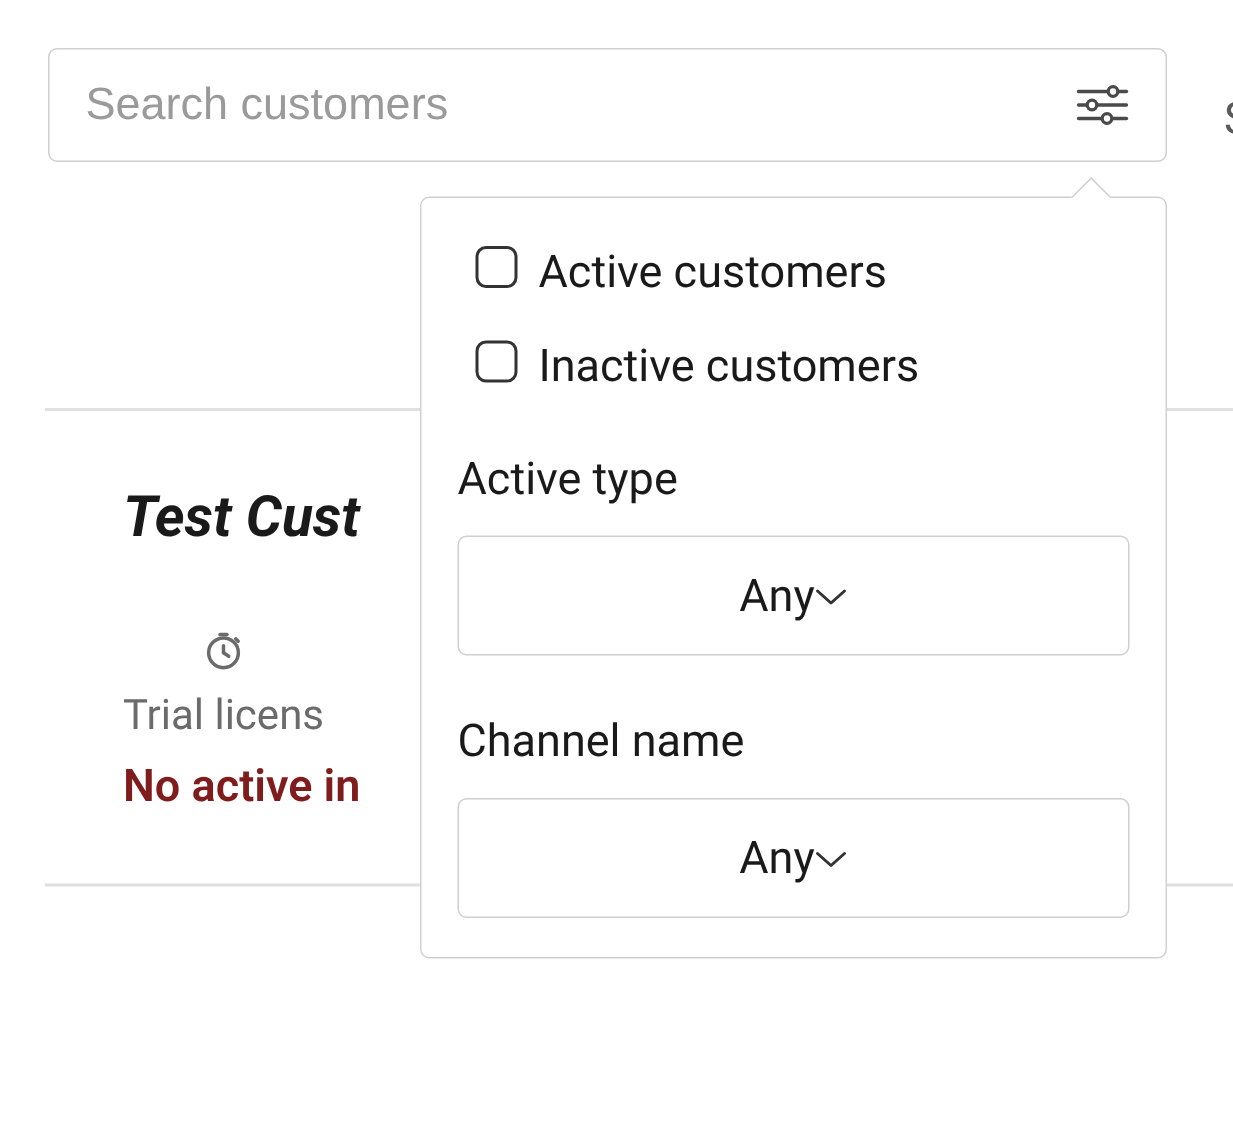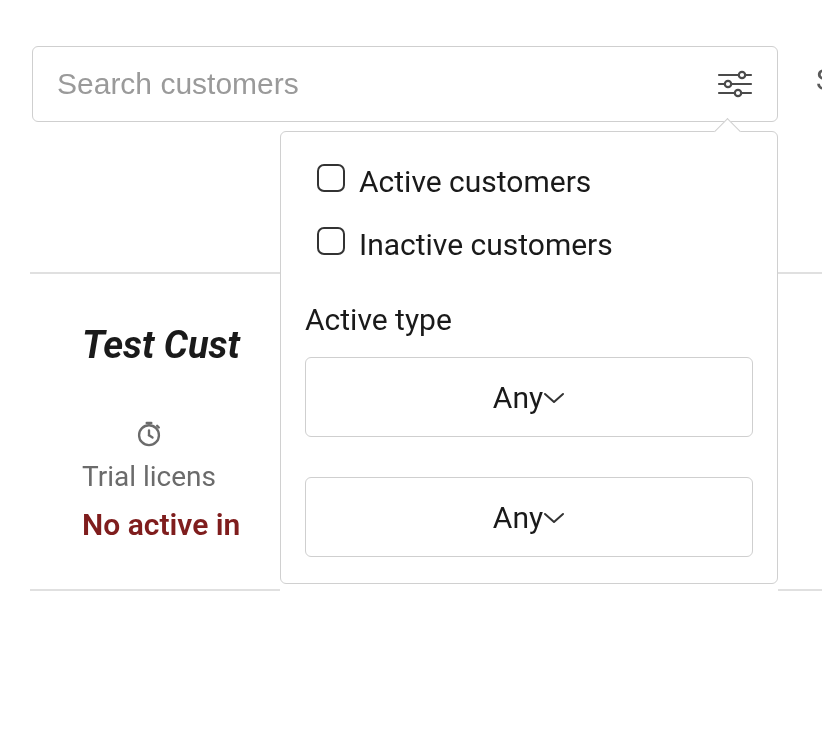--- a/index.html
+++ b/index.html
@@ -11,21 +11,21 @@
     font-family: -apple-system, BlinkMacSystemFont, "Segoe UI", Roboto, "Helvetica Neue", Arial, sans-serif;
     width: 822px;
     height: 756px;
     background: #ffffff;
     position: relative;
     overflow: hidden;
     color: #1a1a1a;
   }
   .search-container {
     position: absolute;
-    top: 46px;
+    top: 32px;
     left: 32px;
     width: 746px;
     height: 76px;
     border: 1px solid #cfcfcf;
     border-radius: 6px;
     display: flex;
     align-items: center;
     padding: 0 24px;
   }
   .search-input {
@@ -259,20 +259,21 @@
   <div class="field-label">Active type</div>
   <div class="select-box">
     <span class="select-value">Any</span>
     <span class="chevron">
       <svg viewBox="0 0 22 14" fill="none" stroke="currentColor" stroke-width="2" stroke-linecap="round" stroke-linejoin="round">
         <polyline points="2,3 11,11 20,3"></polyline>
       </svg>
     </span>
   </div>
 
+  <div class="field-label">Channel name</div>
   <div class="select-box">
     <span class="select-value">Any</span>
     <span class="chevron">
       <svg viewBox="0 0 22 14" fill="none" stroke="currentColor" stroke-width="2" stroke-linecap="round" stroke-linejoin="round">
         <polyline points="2,3 11,11 20,3"></polyline>
       </svg>
     </span>
   </div>
 </div>
 

